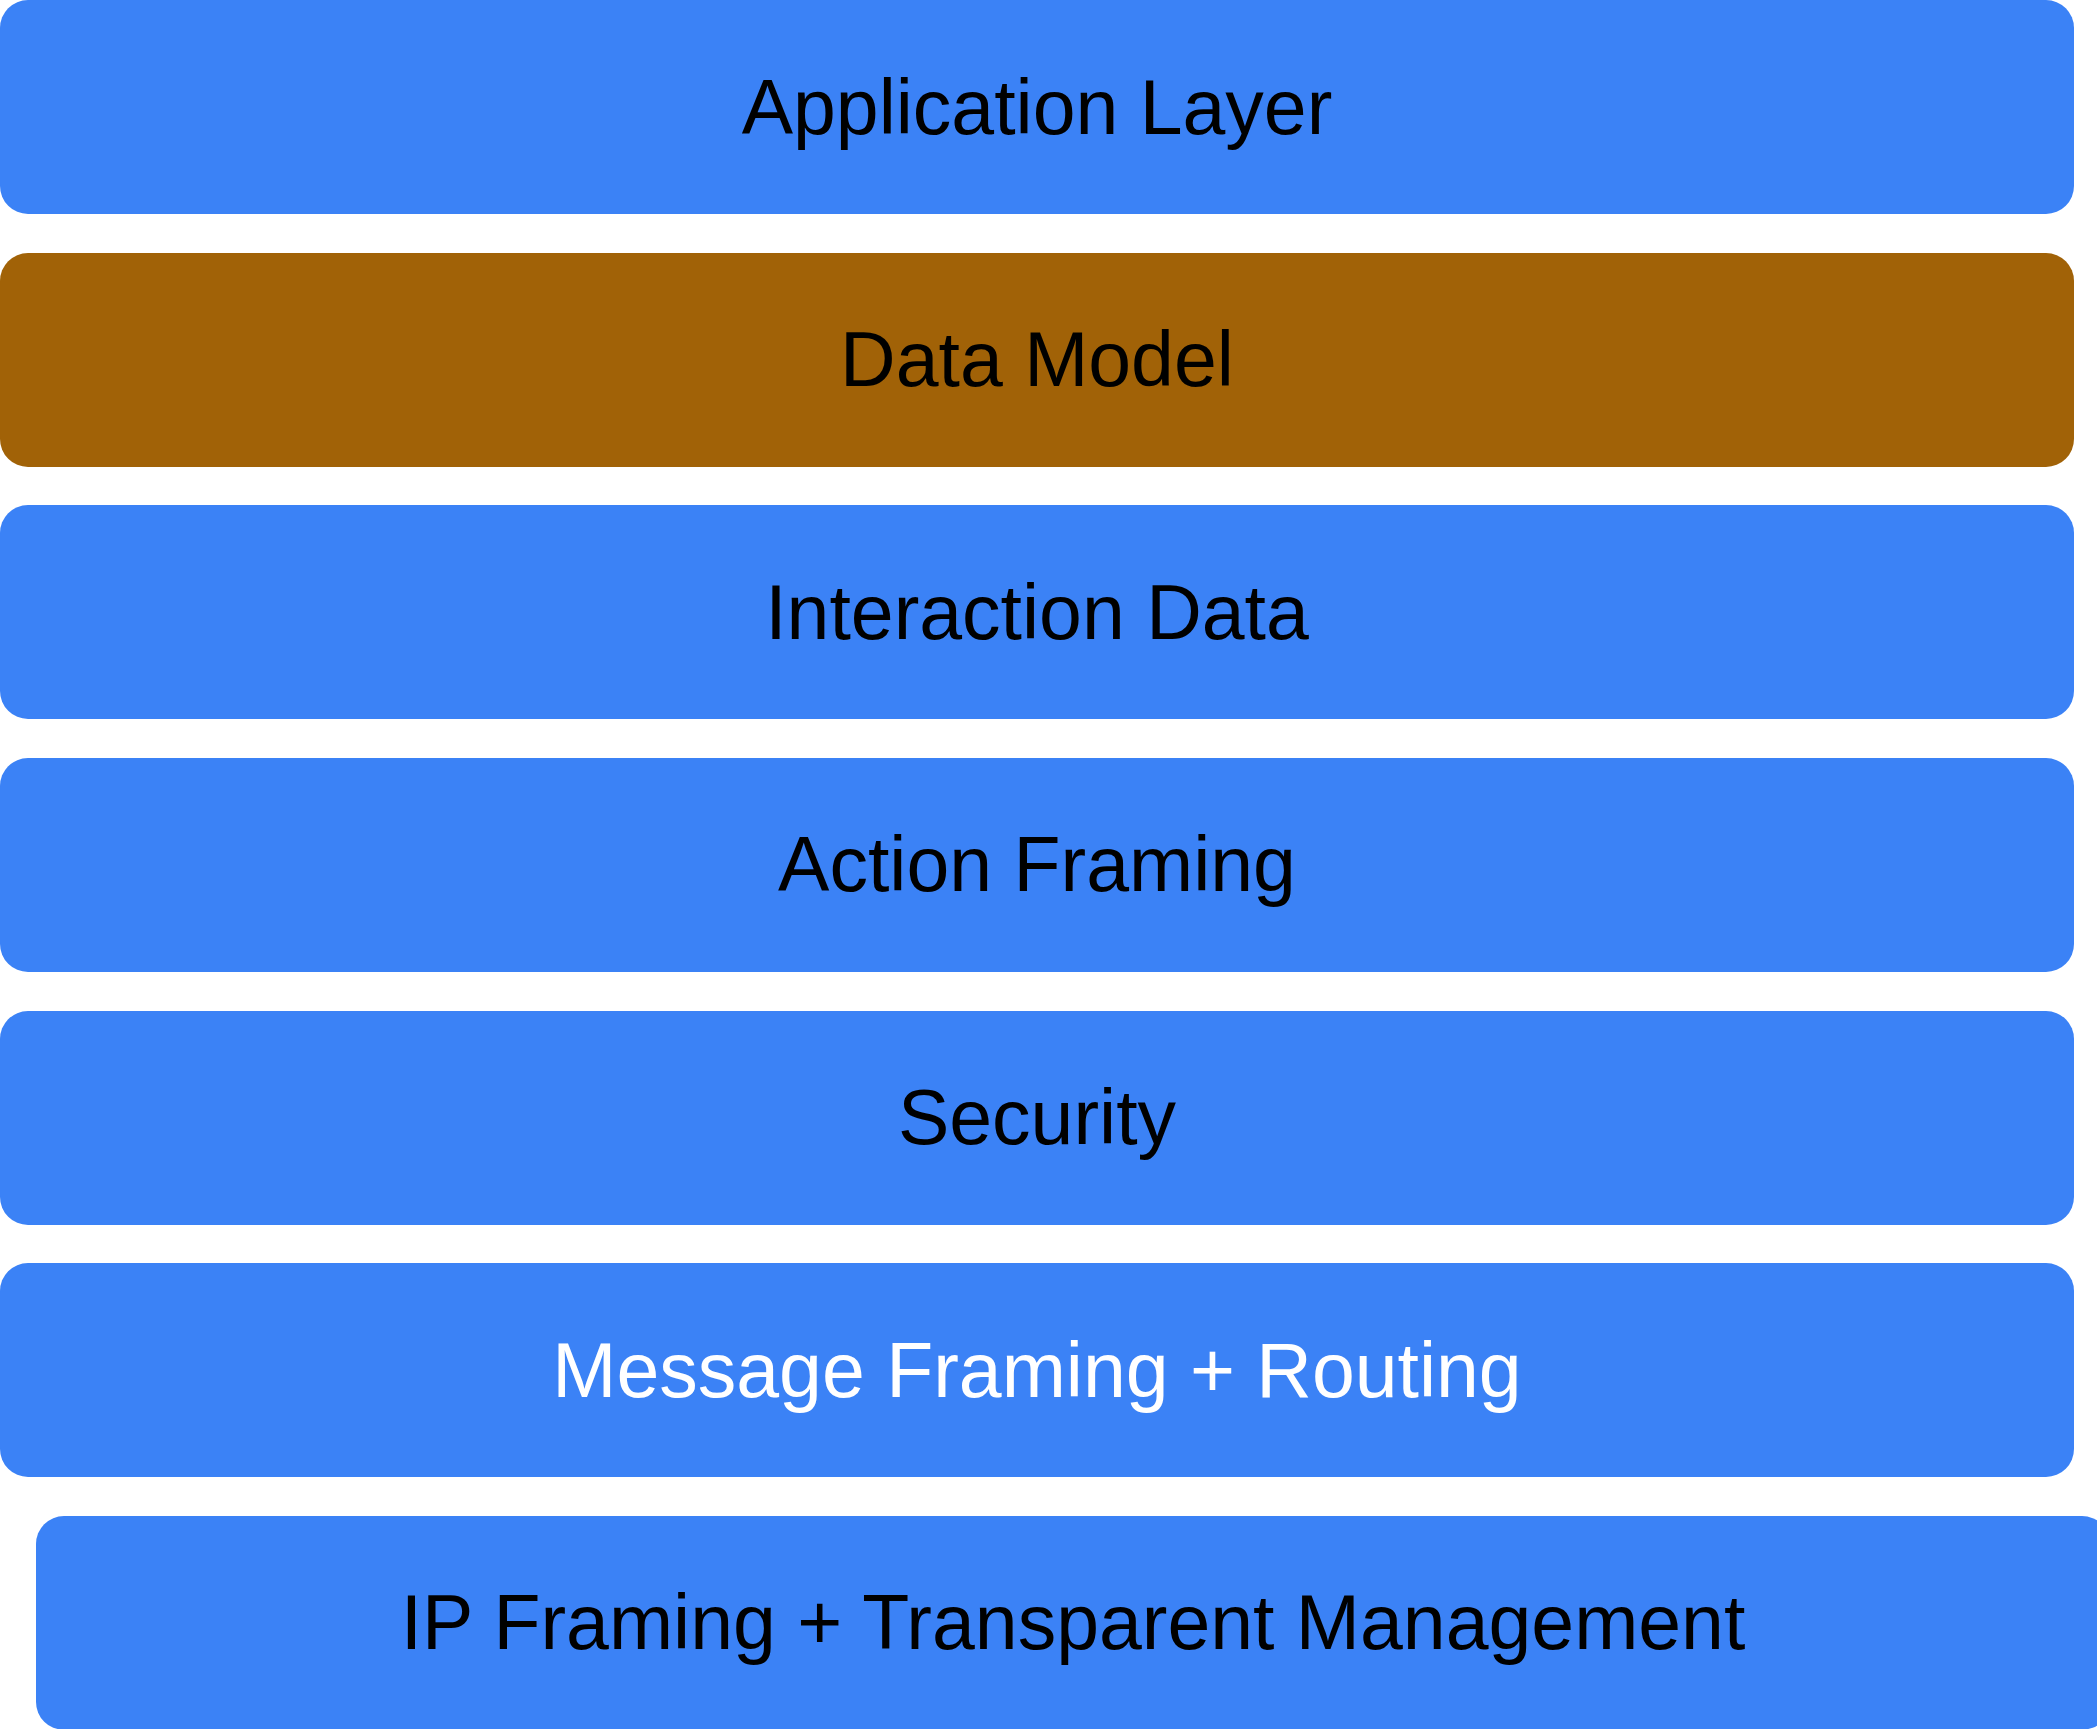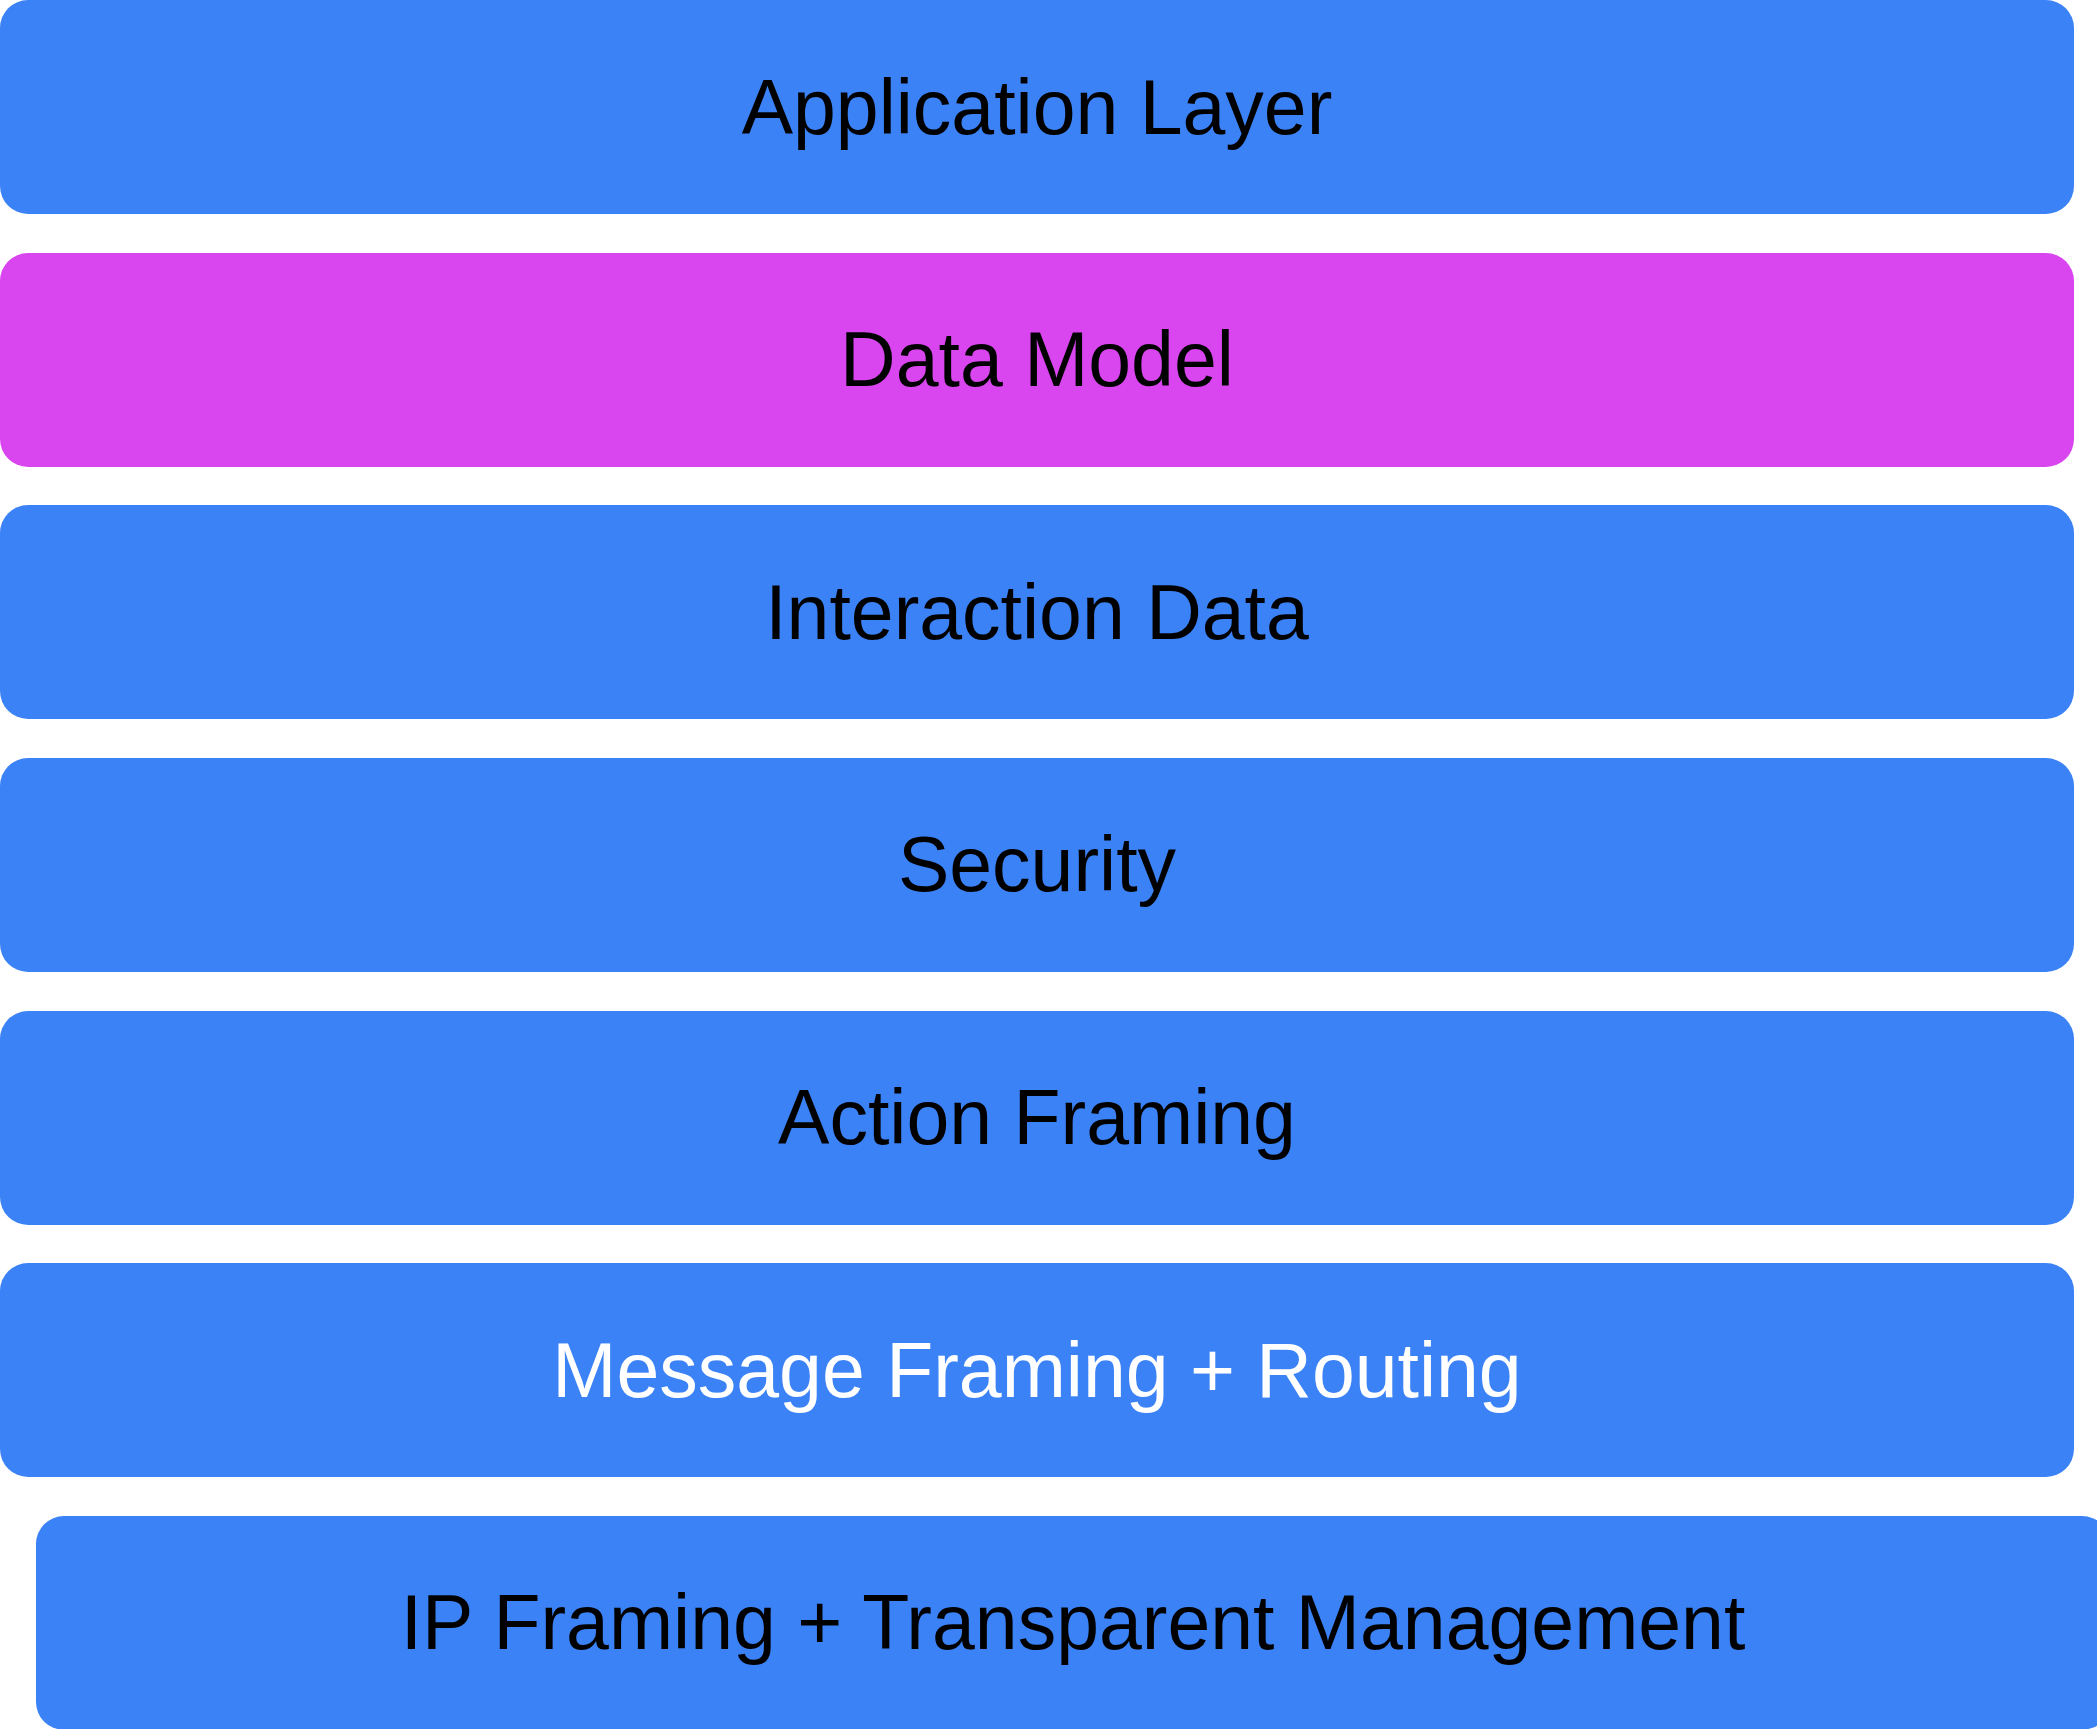--- a/index.html
+++ b/index.html
@@ -41,34 +41,34 @@
 </style>
 </head>
 <body style="background: rgb(255, 255, 255);">
 
 <div class="stack">
 
   <div class="layer-block" style="background: rgb(59, 130, 246);">
     <span class="layer-label" style="color: rgb(0, 0, 0);">Application Layer</span>
   </div>
 
-  <div class="layer-block" style="background: #d946ef;">
+  <div class="layer-block" style="background: #a16207;">
     <span class="layer-label" style="color: rgb(0, 0, 0);">Data Model</span>
   </div>
 
   <div class="layer-block" style="background: rgb(59, 130, 246);">
     <span class="layer-label" style="color: rgb(0, 0, 0);">Interaction Data</span>
   </div>
 
   <div class="layer-block" style="background: rgb(59, 130, 246);">
-    <span class="layer-label" style="color: rgb(0, 0, 0);">Security</span>
+    <span class="layer-label" style="color: rgb(0, 0, 0);">Action Framing</span>
   </div>
 
   <div class="layer-block" style="background: rgb(59, 130, 246);">
-    <span class="layer-label" style="color: rgb(0, 0, 0);">Action Framing</span>
+    <span class="layer-label" style="color: rgb(0, 0, 0);">Security</span>
   </div>
 
   <div class="layer-block" style="background: rgb(59, 130, 246);">
     <span class="layer-label" style="color: #ffffff;">Message Framing + Routing</span>
   </div>
 
   <div class="layer-block" style="background: rgb(59, 130, 246); margin-left: 36px;">
     <span class="layer-label" style="color: rgb(0, 0, 0);">IP Framing + Transparent Management</span>
   </div>
 

